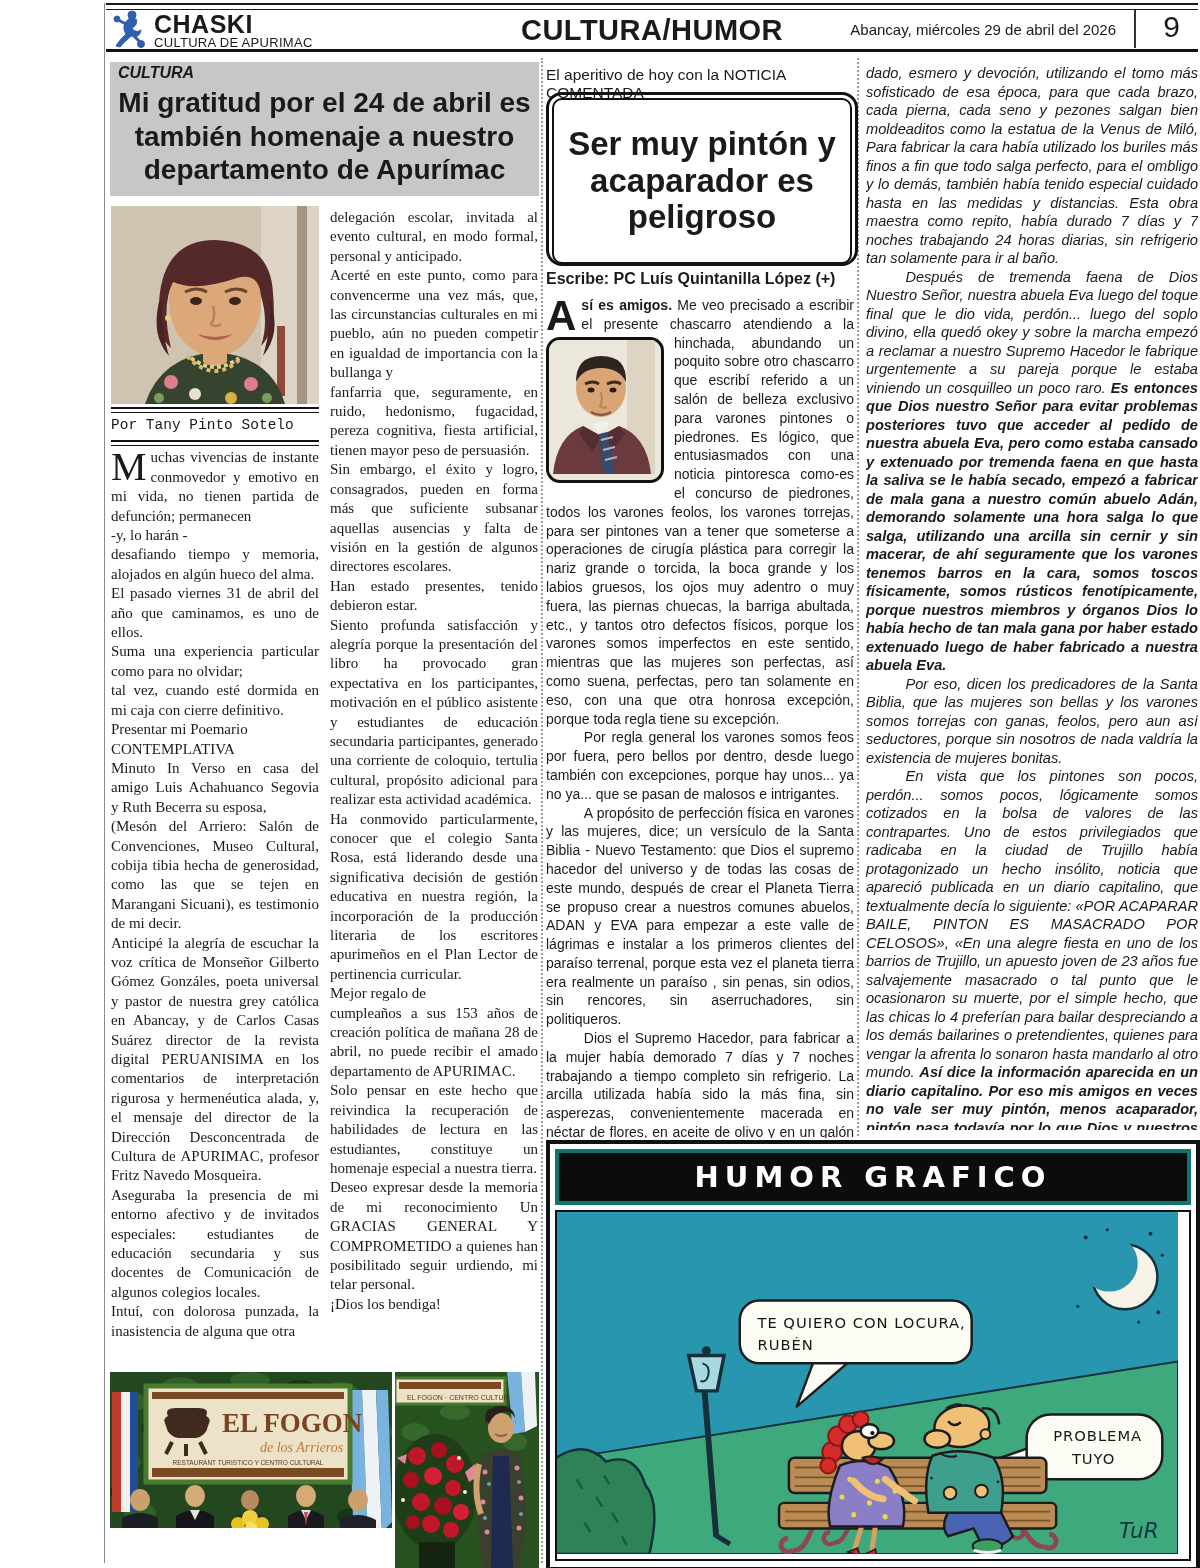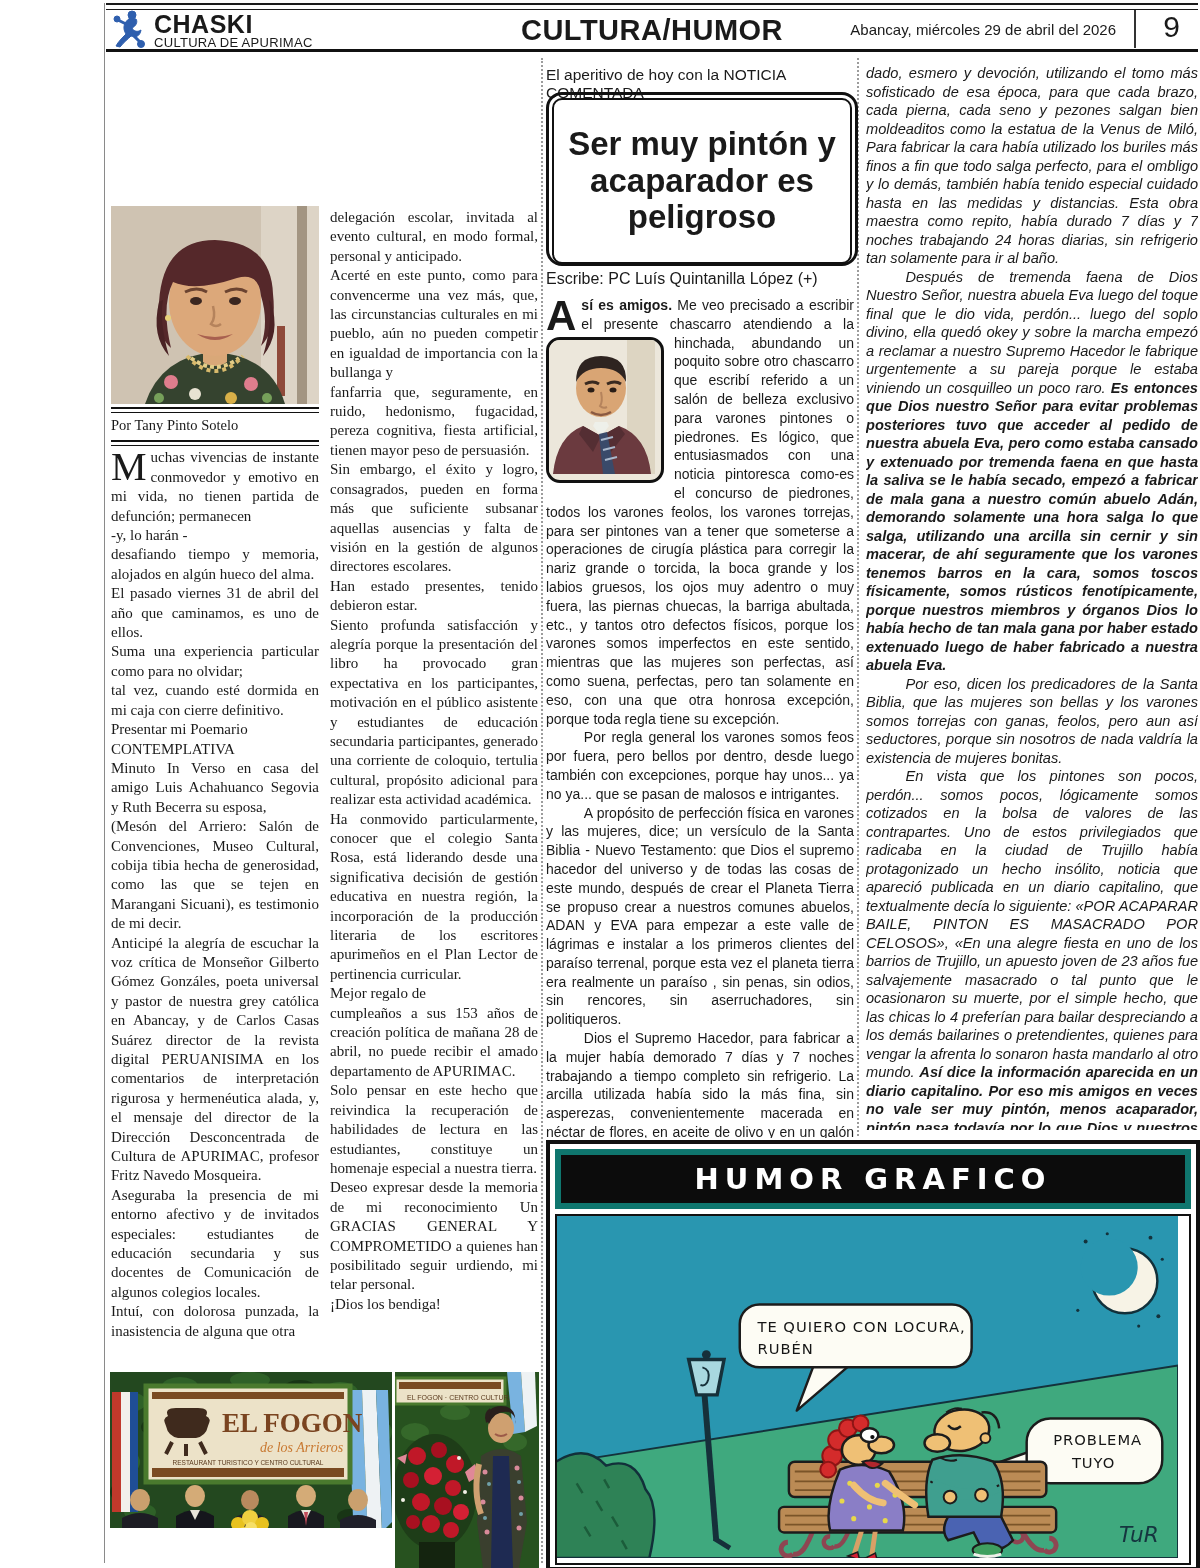--- a/index.html
+++ b/index.html
@@ -26,47 +26,47 @@
   .headline-box{position:absolute;left:110px;top:62px;width:429px;height:134px;background:#c7c7c7;}
   .kicker-left{position:absolute;left:8px;top:2px;font-style:italic;font-weight:bold;font-size:16px;}
   .headline-left{padding:24px 4px 0 4px;text-align:center;font-weight:bold;font-size:28px;line-height:1.2;}
   .lcol{position:absolute;width:208px;text-align:justify;
         font-family:"Liberation Serif",serif;font-size:15px;line-height:19.4px;overflow:hidden;}
   .lcol p{margin:0;}
   #col1{left:111px;top:206px;height:1156px;}
   #col2{left:330px;top:208px;height:1152px;}
   .photo-frame{width:208px;height:198px;overflow:hidden;background:#d8cec2;}
   .double-rule{border-top:2.5px solid #111;border-bottom:1.5px solid #111;height:3px;margin:3px 0 2px 0;}
-  .byline-left{font-family:Liberation Serif, serif;font-size:14.5px;text-align:left;padding:1px 0 2px 0;}
+  .byline-left{font-family:Liberation Mono, monospace;font-size:14.5px;text-align:left;padding:1px 0 2px 0;}
   .dropcap-serif{float:left;font-size:40px;line-height:.82;padding:3px 4px 0 0;font-family:"Liberation Serif",serif;}
   
   .photoA{position:absolute;left:110px;top:1372px;width:282px;height:156px;overflow:hidden;}
   .photoB{position:absolute;left:395px;top:1372px;width:144px;height:196px;overflow:hidden;}
   
   .mid-kicker{position:absolute;left:546px;top:66px;width:308px;font-size:15.5px;}
   .mid-box{position:absolute;left:546px;top:92px;width:300px;height:162px;border:3.5px solid #111;border-radius:16px;padding:3px;}
   .mid-box-inner{border:2px solid #111;border-radius:10px;height:100%;display:flex;align-items:center;justify-content:center;}
   .mid-headline{text-align:center;font-weight:bold;font-size:33px;line-height:1.12;}
-  .mid-byline{position:absolute;left:546px;top:270px;width:308px;font-size:16px;font-weight:normal;}
+  .mid-byline{position:absolute;left:546px;top:270px;width:308px;font-size:16px;font-weight:bold;}
   .mid-body{position:absolute;left:546px;top:296px;width:308px;height:842px;overflow:hidden;
             font-size:14px;line-height:18.8px;text-align:justify;}
   .mid-body p{margin:0;}
   .mid-extra p{text-indent:2.7em;}
   .dropcap-sans{float:left;font-size:42px;line-height:.85;font-weight:bold;padding:2px 5px 0 0;}
   .photo-man{float:left;clear:left;width:112px;height:140px;border:3px solid #111;border-radius:14px;
              overflow:hidden;margin:3px 10px 3px 0;background:#ece7db;}
   
   .right-body{position:absolute;left:866px;top:64px;width:332px;height:1066px;overflow:hidden;
               font-size:14.6px;line-height:18.5px;text-align:justify;}
   .right-body p{margin:0;text-indent:2.7em;font-style:italic;}
   .right-body p:first-child{text-indent:0;}
   
   .humor-box{position:absolute;left:546px;top:1140px;width:636px;height:413px;border:4px solid #111;
              background:#fff;padding:5px;}
-  .humor-title{background:#0c0c0c;border:6px solid #0f766e;height:48px;display:flex;align-items:center;justify-content:center;
+  .humor-title{background:#0c0c0c;border:4px solid #0f766e;height:48px;display:flex;align-items:center;justify-content:center;
                color:#fff;font-family:"DejaVu Sans",sans-serif;font-weight:bold;font-size:29px;letter-spacing:6px;}
   .cartoon-frame{margin-top:5px;border:2.5px solid #111;height:347px;overflow:hidden;}
   .cartoon-frame svg{display:block;}
   b{font-weight:bold;}
 </style>
 </head>
 <body>
 
 <div class="page">
 
@@ -93,20 +93,24 @@
         <div class="brand-sub">CULTURA DE APURIMAC</div>
       </span>
     </div>
     <div class="section-title">CULTURA/HUMOR</div>
     <div class="date">Abancay, miércoles 29 de abril del 2026</div>
     <div class="page-num-sep"></div>
     <div class="page-num">9</div>
   </div>
   <div class="header-bottom-rule"></div>
 
+  <div class="headline-box">
+    <div class="kicker-left">CULTURA</div>
+    <div class="headline-left">Mi gratitud por el 24 de abril es también homenaje a nuestro departamento de Apurímac</div>
+  </div>
 
   <div class="lcol" id="col1">
     <div class="photo-frame">
       <svg width="208" height="198" viewBox="0 0 208 198">
         <rect width="208" height="198" fill="#cfc3b2"></rect>
         <rect x="150" width="58" height="198" fill="#ddd4c6"></rect>
         <rect x="186" width="10" height="198" fill="#a39582"></rect>
         <rect x="166" y="120" width="8" height="70" fill="#8f4a3a"></rect>
         <path d="M104,196 L104,150 Q70,150 54,178 L50,198 Z" fill="#3c4a38"></path>
         <path d="M104,196 L104,150 Q140,150 156,180 L160,198 Z" fill="#44523e"></path>

